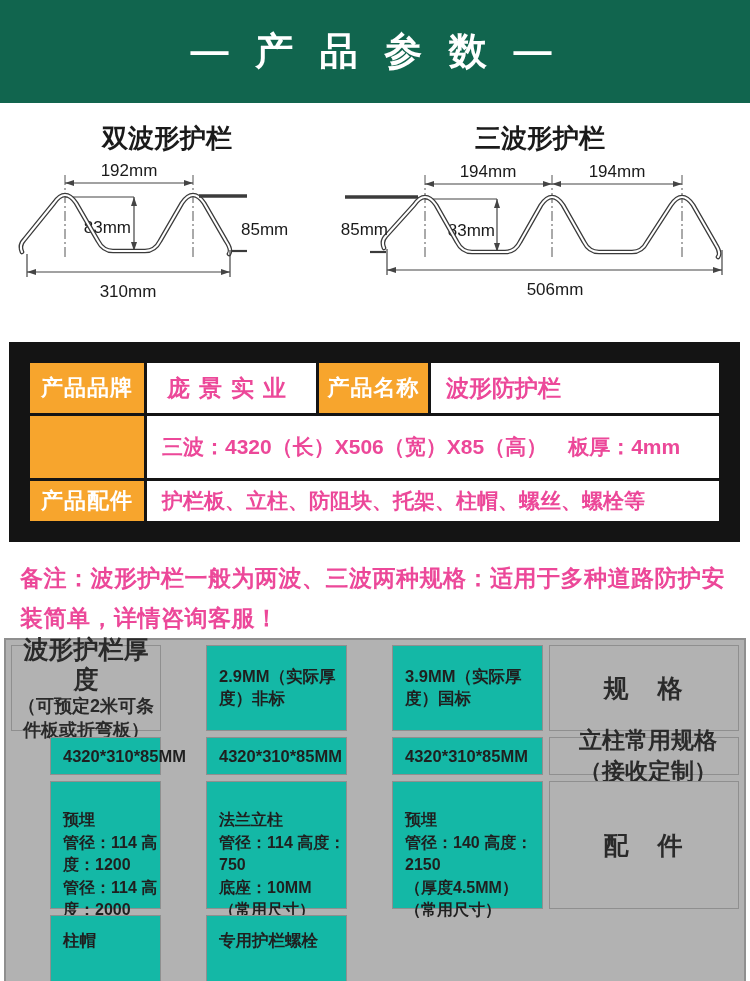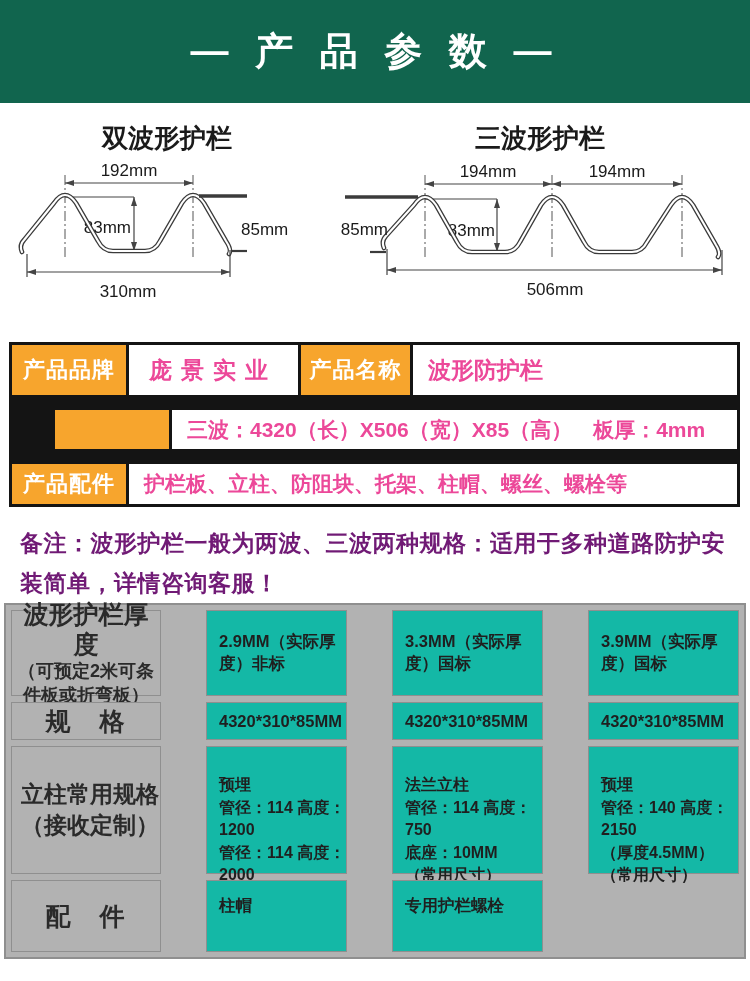--- a/index.html
+++ b/index.html
@@ -10,33 +10,33 @@
   .banner-title{color:#fff;font-size:38px;font-weight:bold;letter-spacing:8px;}
   
   .diagrams{display:flex;padding-top:16px;}
   .fig{display:flex;flex-direction:column;}
   .fig-left{width:330px;}
   .fig-right{width:420px;}
   .fig-title{font-size:26px;font-weight:600;color:#1a1a1a;text-align:center;height:38px;line-height:38px;}
   .fig-left .fig-title{width:270px;padding-left:32px;}
   svg text{font-size:17px;fill:#1a1a1a;font-family:"Liberation Sans",sans-serif;}
   
-  .spec-table{margin:25px 10px 0 9px;background:#141414;padding:3px;display:grid;row-gap:15px;}
+  .spec-table{margin:25px 10px 0 9px;background:#141414;padding:21px;display:grid;row-gap:3px;}
   .spec-row{display:grid;column-gap:3px;background:#141414;}
   .spec-row1{grid-template-columns:114px 169px 109px 1fr;height:50px;}
   .spec-row2{grid-template-columns:114px 1fr;height:48px;}
-  .spec-row3{grid-template-columns:114px 1fr;height:39px;margin-left:43px;}
+  .spec-row3{grid-template-columns:114px 1fr;height:62px;}
   .spec-row4{grid-template-columns:114px 1fr;height:40px;}
   .cell{display:flex;align-items:center;}
   .cell-label{background:#F7A52D;color:#fff;font-size:22px;font-weight:bold;justify-content:center;letter-spacing:1px;}
   .cell-value{background:#fff;color:#ec4899;font-size:21px;font-weight:600;padding-left:15px;}
   .brand-value{font-size:23px;letter-spacing:9px;padding-left:20px;}
   .name-value{font-size:23px;}
   
-  .note{margin:16px 18px 0 20px;font-size:23px;font-weight:600;line-height:40px;color:#701a75;letter-spacing:0.5px;height:78px;}
+  .note{margin:16px 18px 0 20px;font-size:23px;font-weight:600;line-height:40px;color:#ec4899;letter-spacing:0.5px;height:78px;}
   
   .detail-table{margin:2px 4px 0 4px;background:#B2B2B2;border:2px solid #8F8F8F;padding:5px;
     display:grid;grid-template-columns:150px 180px 190px 1fr;grid-template-rows:86px 38px 128px 72px;gap:6px;}
   .dcell{border:1px solid #8F8F8F;}
   .dhead{background:#B2B2B2;color:#2a2a2a;font-weight:bold;display:flex;flex-direction:column;align-items:center;justify-content:center;text-align:center;}
   .dbody{background:#14b8a6;color:#1f1f1f;font-size:16.5px;font-weight:600;display:flex;align-items:center;padding-left:12px;margin-left:39px;}
   .dbody.top{align-items:flex-start;padding-top:27px;line-height:22.5px;white-space:pre-line;font-size:16px;}
   .dbody.top14{align-items:flex-start;padding-top:14px;}
   .dh-main{font-size:25px;line-height:30px;}
   .dh-sub{font-size:18px;line-height:24px;white-space:pre-line;}
@@ -165,21 +165,20 @@
 <div class="note">备注：波形护栏一般为两波、三波两种规格：适用于多种道路防护安装简单，详情咨询客服！</div>
 
 <div class="detail-table">
 
   <div class="dcell dhead">
     <span class="dh-main">波形护栏厚度</span>
     <span class="dh-sub">（可预定2米可条
 件板或折弯板）</span>
   </div>
   <div class="dcell dbody">2.9MM（实际厚度）非标</div>
-  <div class="dcell dbody">3.3MM（实际厚度）国标</div>
   <div class="dcell dbody">3.9MM（实际厚度）国标</div>
 
   <div class="dcell dhead">
     <span class="dh-wide">规　格</span>
   </div>
   <div class="dcell dbody">4320*310*85MM</div>
   <div class="dcell dbody">4320*310*85MM</div>
   <div class="dcell dbody">4320*310*85MM</div>
 
   <div class="dcell dhead">

